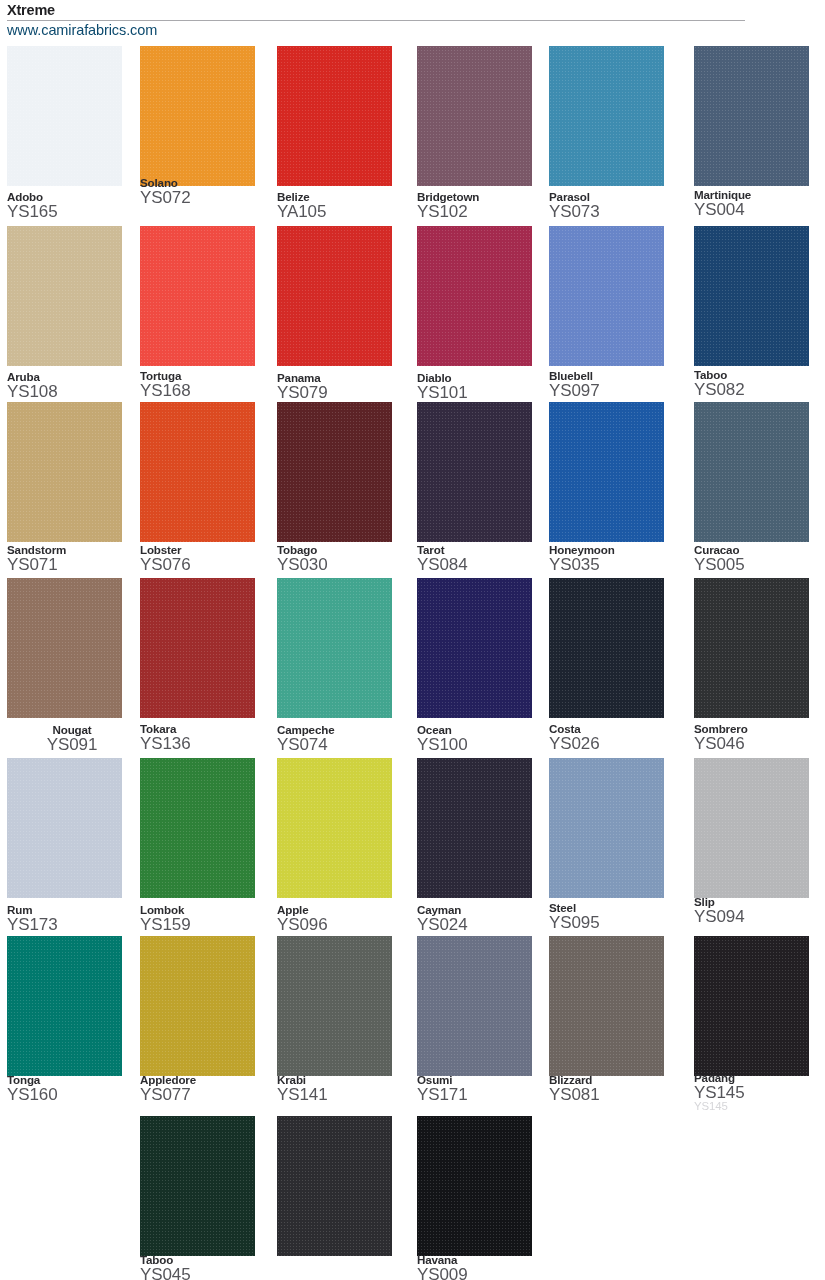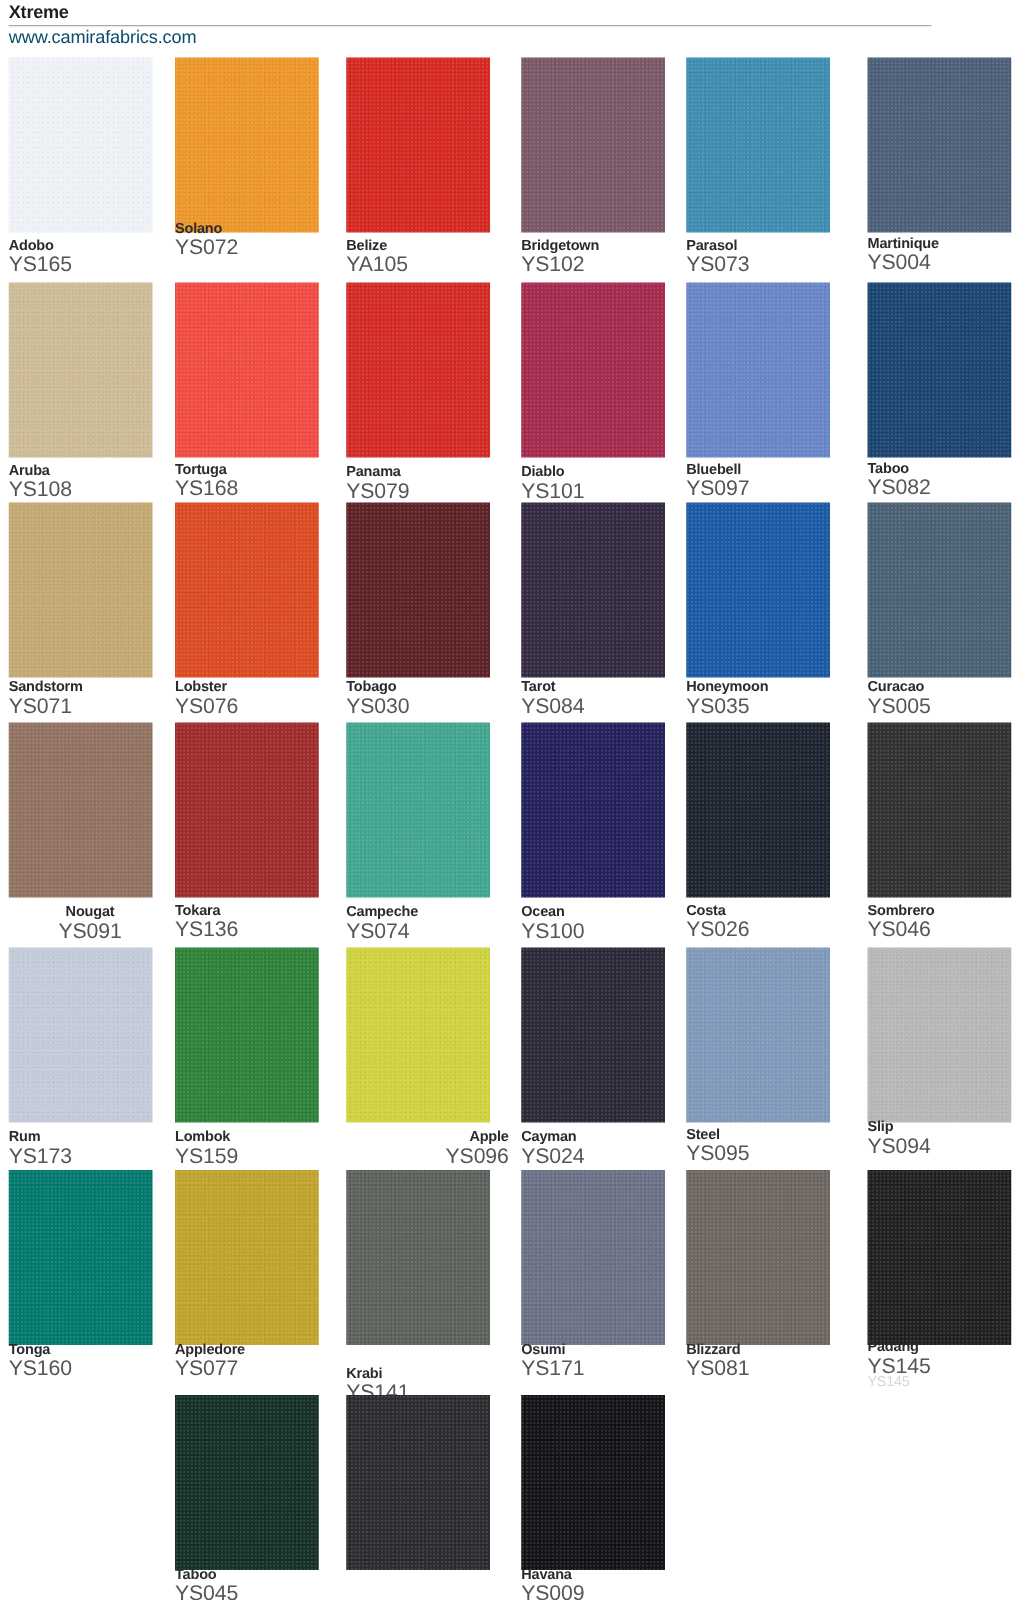--- a/index.html
+++ b/index.html
@@ -309,21 +309,21 @@
     </div>
     <div class="cell" style="left: 140px; top: 0px;">
       <div class="swatch" style="top: 758px; width: 115px; height: 140px; background-color: rgb(46, 129, 56);"></div>
       <div class="label" style="top: 903px;">
         <span class="name">Lombok</span>
         <span class="code">YS159</span>
       </div>
     </div>
     <div class="cell" style="left: 277px; top: 0px;">
       <div class="swatch" style="top: 758px; width: 115px; height: 140px; background-color: rgb(207, 210, 63);"></div>
-      <div class="label" style="top: 903px; text-align: right;">
+      <div class="label" style="top: 903px;">
         <span class="name">Apple</span>
         <span class="code">YS096</span>
       </div>
     </div>
     <div class="cell" style="left: 417px; top: 0px;">
       <div class="swatch" style="top: 758px; width: 115px; height: 140px; background-color: rgb(43, 40, 56);"></div>
       <div class="label" style="top: 903px;">
         <span class="name">Cayman</span>
         <span class="code">YS024</span>
       </div>
@@ -351,21 +351,21 @@
     </div>
     <div class="cell" style="left: 140px; top: 0px;">
       <div class="swatch" style="top: 936px; width: 115px; height: 140px; background-color: rgb(191, 163, 44);"></div>
       <div class="label" style="top: 1073px;">
         <span class="name">Appledore</span>
         <span class="code">YS077</span>
       </div>
     </div>
     <div class="cell" style="left: 277px; top: 0px;">
       <div class="swatch" style="top: 936px; width: 115px; height: 140px; background-color: rgb(92, 97, 92);"></div>
-      <div class="label" style="top: 1073px; margin-top: 19px;">
+      <div class="label" style="top: 1073px;">
         <span class="name">Krabi</span>
         <span class="code">YS141</span>
       </div>
     </div>
     <div class="cell" style="left: 417px; top: 0px;">
       <div class="swatch" style="top: 936px; width: 115px; height: 140px; background-color: rgb(106, 113, 133);"></div>
       <div class="label" style="top: 1073px;">
         <span class="name">Osumi</span>
         <span class="code">YS171</span>
       </div>

